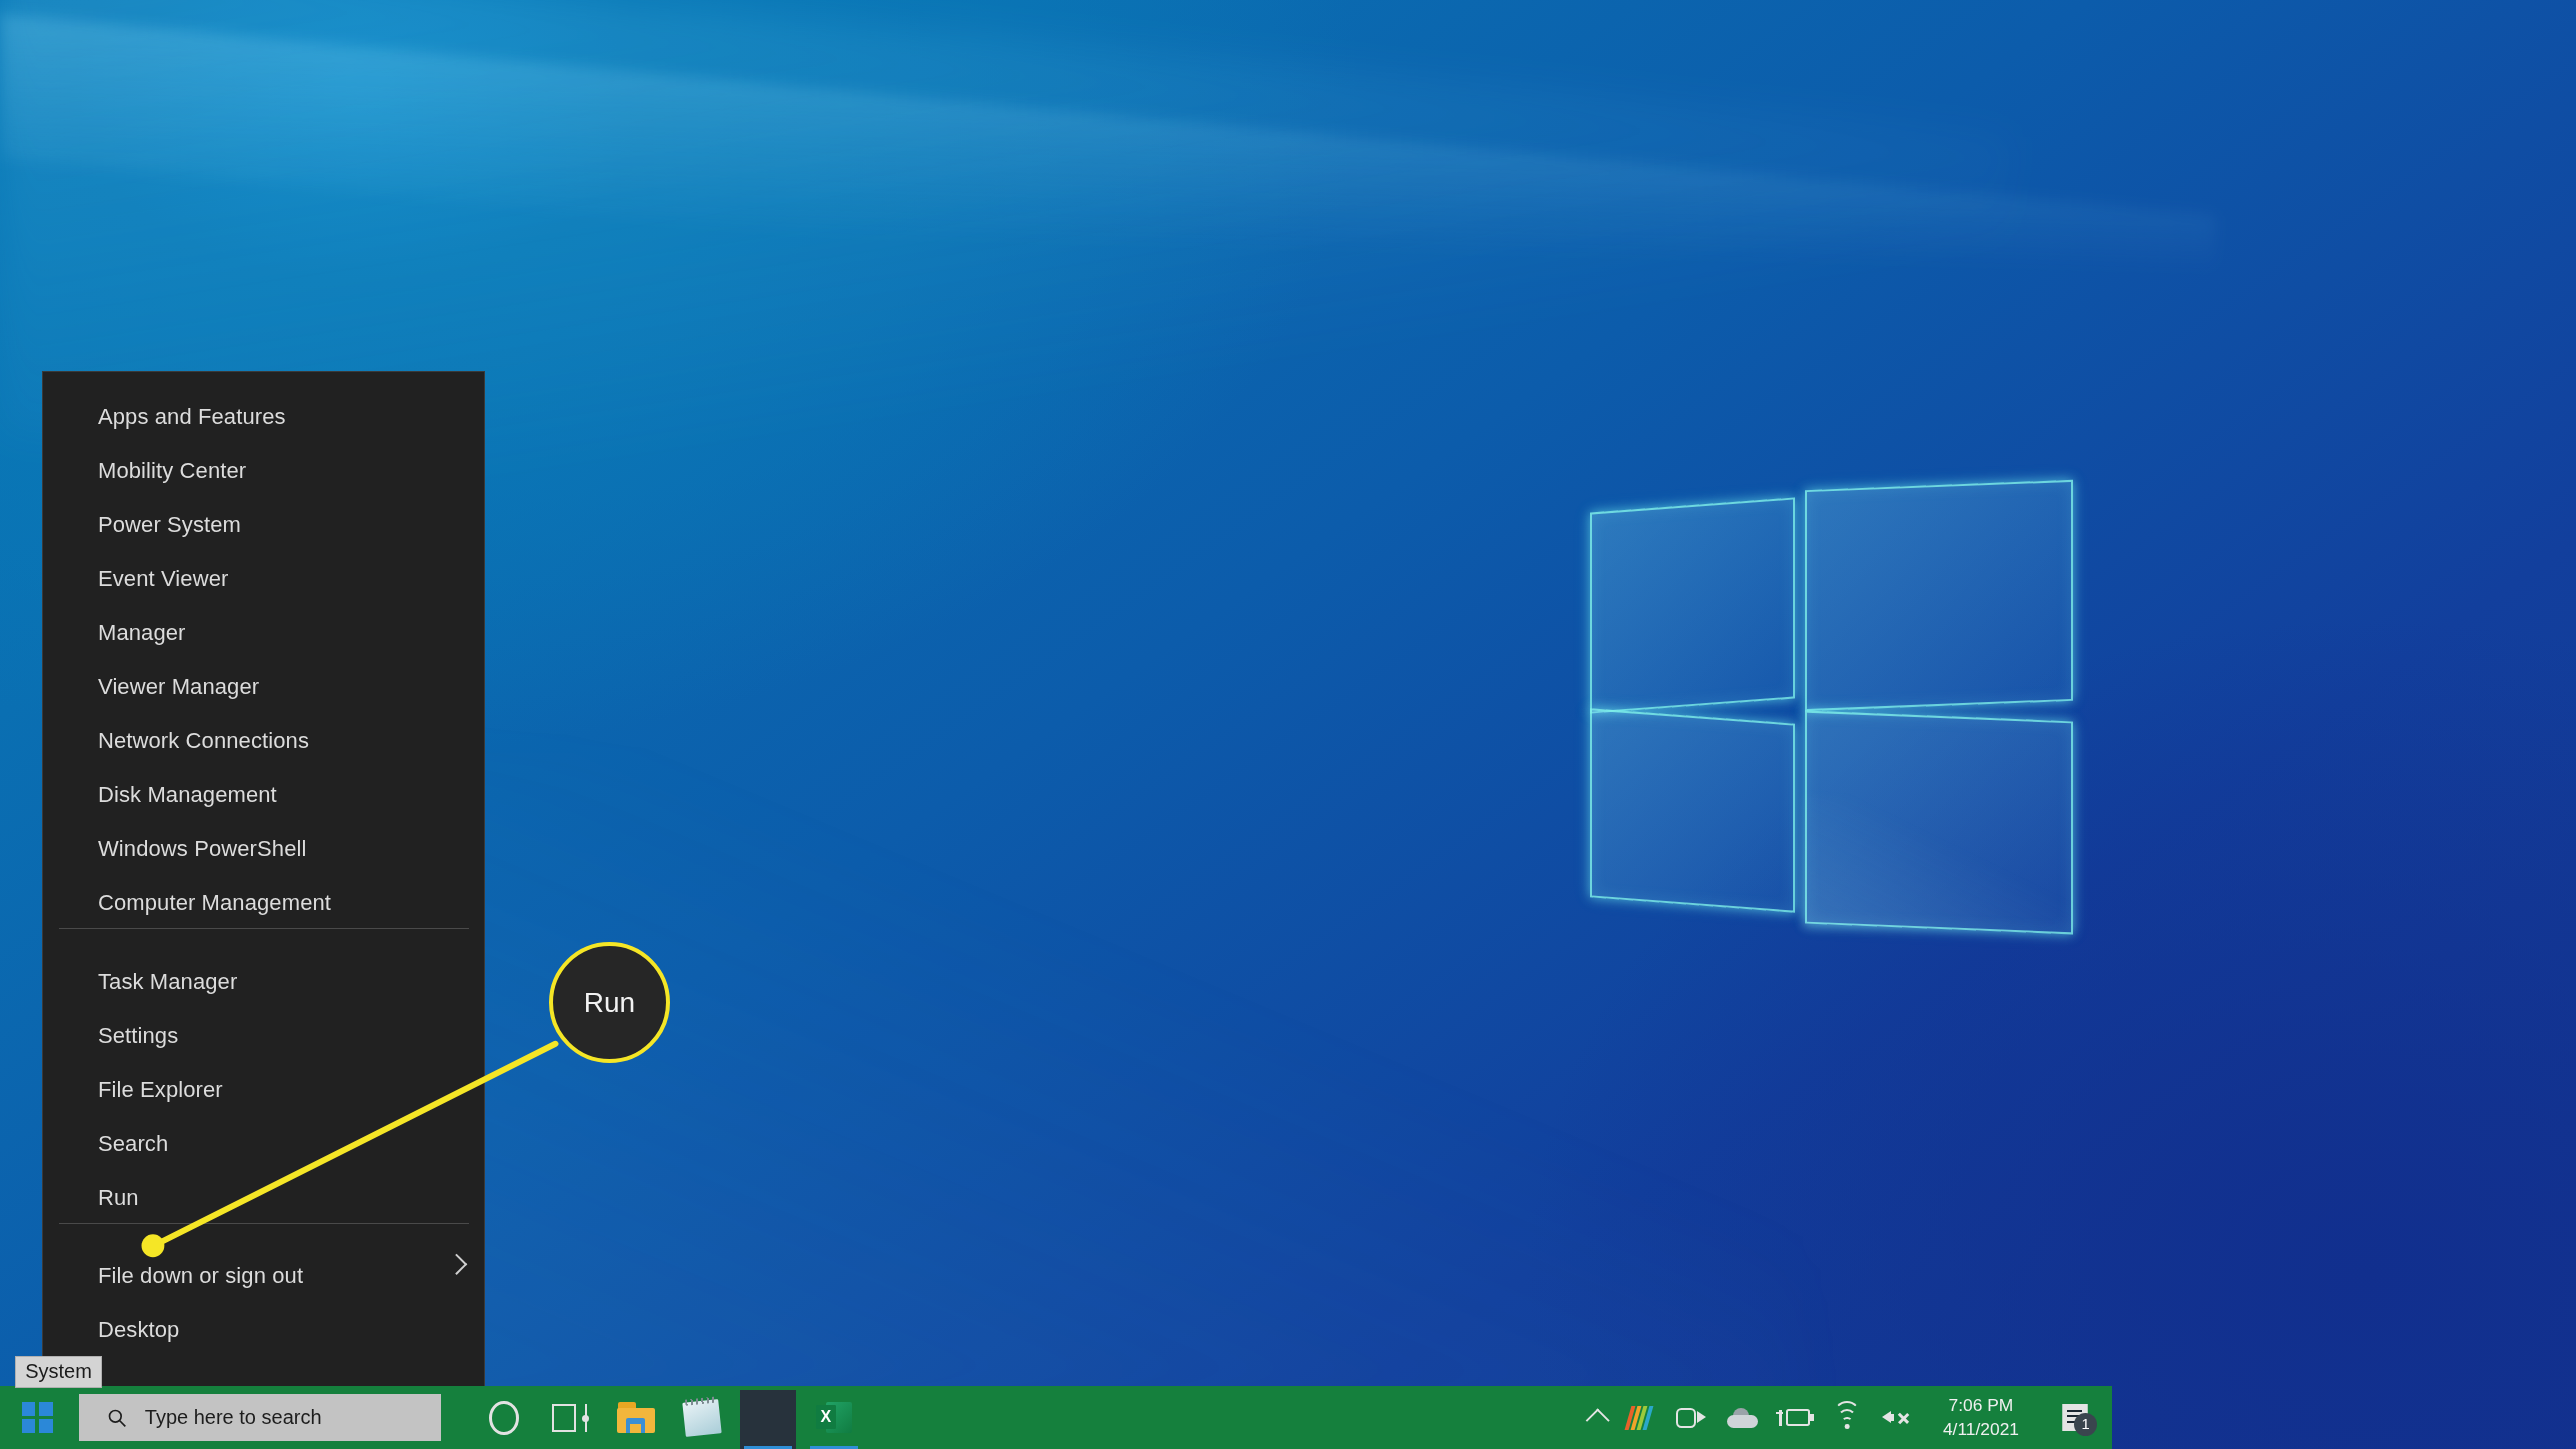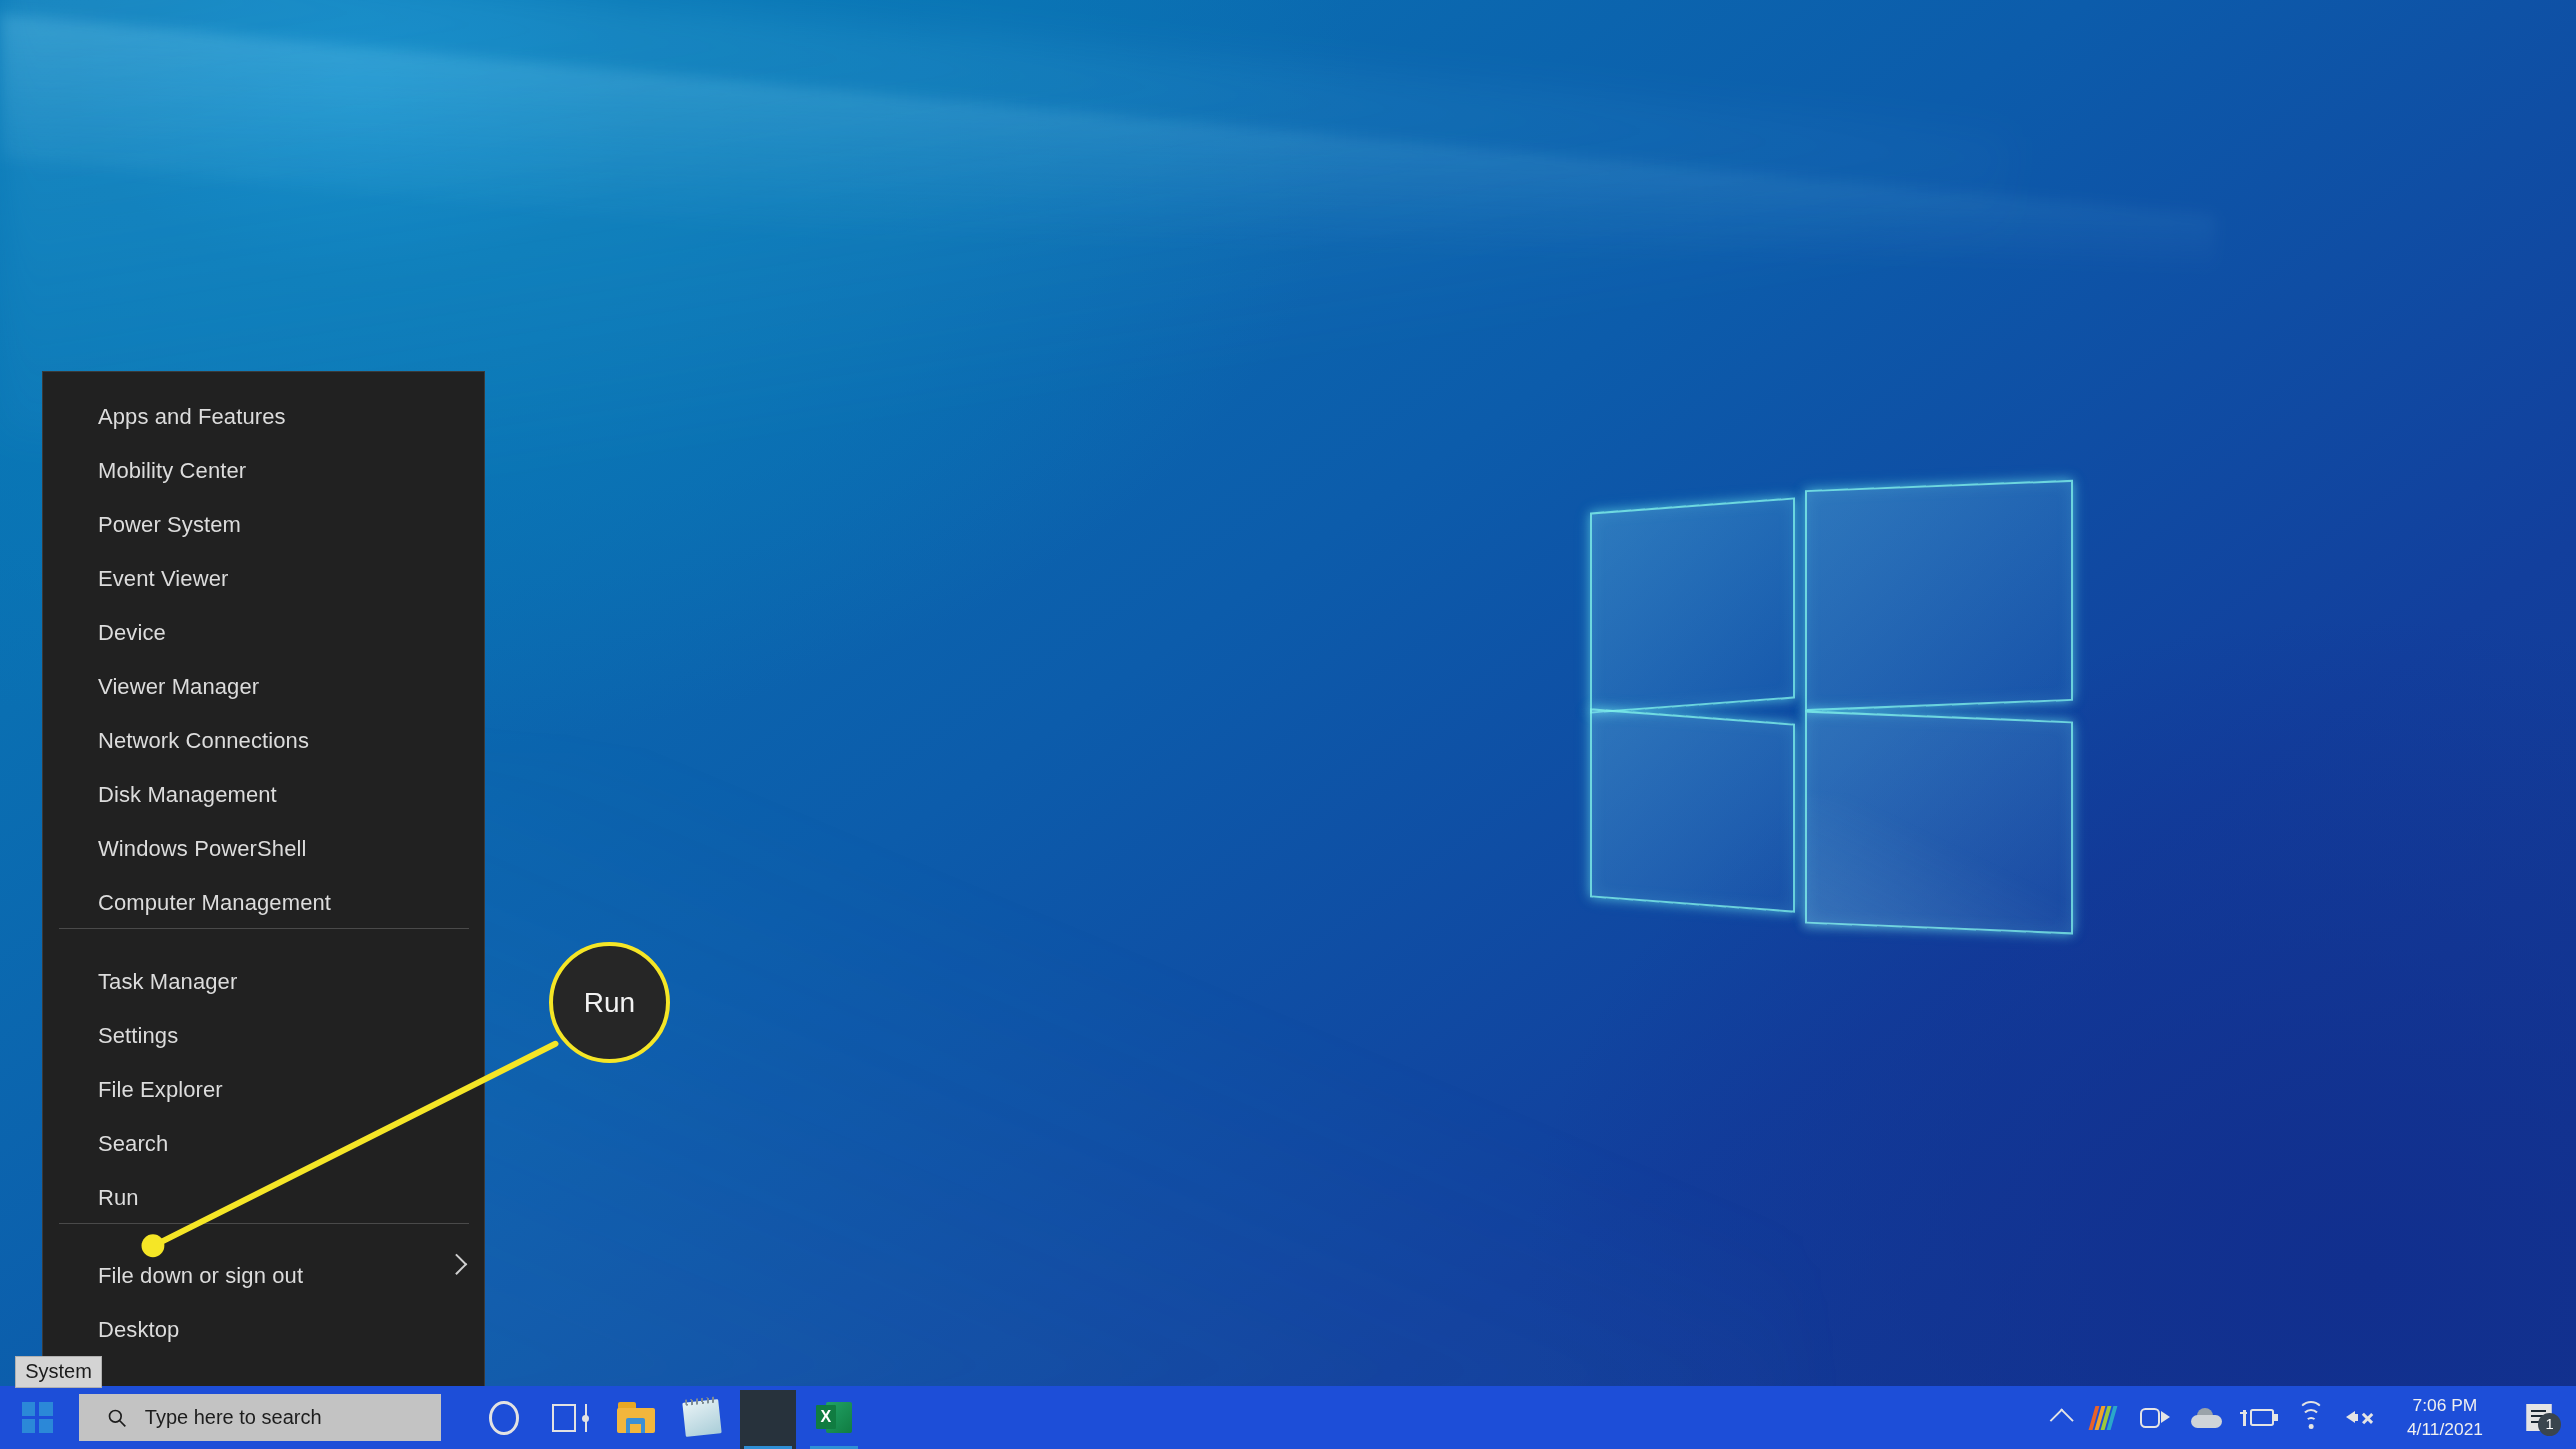--- a/index.html
+++ b/index.html
@@ -89,22 +89,22 @@
   #callout-bubble {
     position:absolute; left:549px; top:942px;
     width:121px; height:121px; border-radius:50%;
     background:#262626; border:4.7px solid #f5e626;
     display:flex; align-items:center; justify-content:center;
     color:#f2f2f2; font-size:28px;
   }
 
   
   #taskbar {
-    position:absolute; left:0; bottom:0; width:2576px; height:63px;
-    background:#1d4ed8; display:flex; align-items:center; z-index:40;
+    position:absolute; left:0; bottom:0; width:2112px; height:63px;
+    background:#15803d; display:flex; align-items:center; z-index:40;
   }
   #start-button {
     width:74px; height:63px; display:flex; align-items:center; justify-content:center;
     flex:0 0 auto;
   }
   .win-logo { width:31px; height:31px; display:grid;
     grid-template-columns:1fr 1fr; grid-template-rows:1fr 1fr; gap:3.4px; }
   .win-logo i { background:#2b88d8; display:block; }
 
   #search-box {
@@ -253,21 +253,21 @@
   <div class="menu-item">
     <span>Mobility Center</span>
   </div>
   <div class="menu-item">
     <span>Power System</span>
   </div>
   <div class="menu-item">
     <span>Event Viewer</span>
   </div>
   <div class="menu-item">
-    <span>Device</span>
+    <span>Manager</span>
   </div>
   <div class="menu-item">
     <span>Viewer Manager</span>
   </div>
   <div class="menu-item">
     <span>Network Connections</span>
   </div>
   <div class="menu-item">
     <span>Disk Management</span>
   </div>

